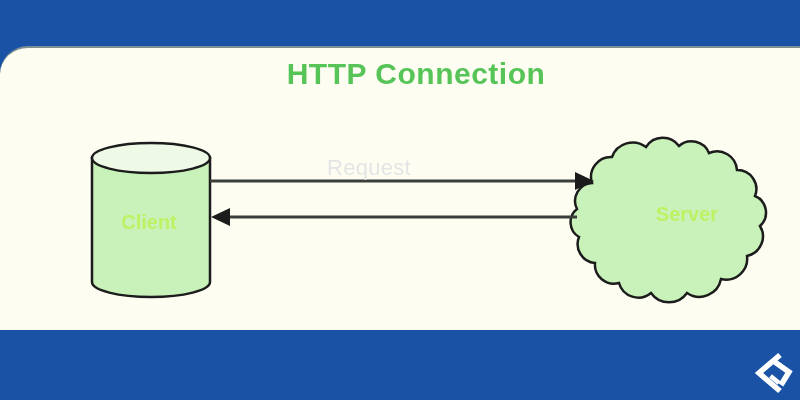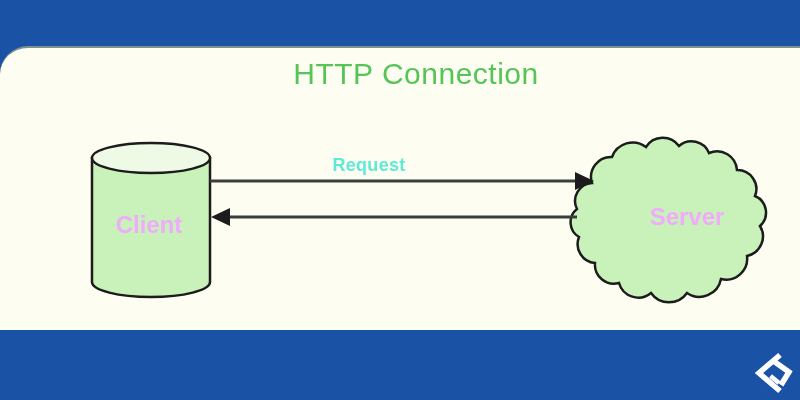--- a/index.html
+++ b/index.html
@@ -26,49 +26,49 @@
     border-top: 2px solid #7e9093;
     border-radius: 28px 0 0 0;
     box-sizing: border-box;
   }
   .page-title {
     position: absolute;
     left: 416px;
     top: 57px;
     transform: translateX(-50%);
     font-size: 30px;
-    font-weight: normal;
+    font-weight: bold;
     letter-spacing: 0.5px;
     color: #56c457;
     white-space: nowrap;
   }
   .diagram-svg {
     position: absolute;
     left: 0;
     top: 0;
     width: 800px;
     height: 400px;
   }
   .node-label {
     position: absolute;
     transform: translateX(-50%);
-    font-size: 24px;
+    font-size: 20px;
     font-weight: bold;
-    color: #f0abfc;
+    color: #bef264;
     white-space: nowrap;
   }
   .client-label { left: 149px; top: 211px; }
   .server-label { left: 687px; top: 203px; }
   .edge-label {
     position: absolute;
     transform: translateX(-50%);
-    font-size: 18px;
-    font-weight: bold;
+    font-size: 22px;
+    font-weight: normal;
     letter-spacing: 0.3px;
-    color: #5eead4;
+    color: #e5e5e5;
     white-space: nowrap;
   }
   .request-label  { left: 369px; top: 155px; }
   .response-label { left: 371px; top: 198px; }
   .terminated-label { left: 389px; top: 230px; }
   .brand-logo {
     position: absolute;
     left: 752px;
     top: 352px;
     width: 44px;

